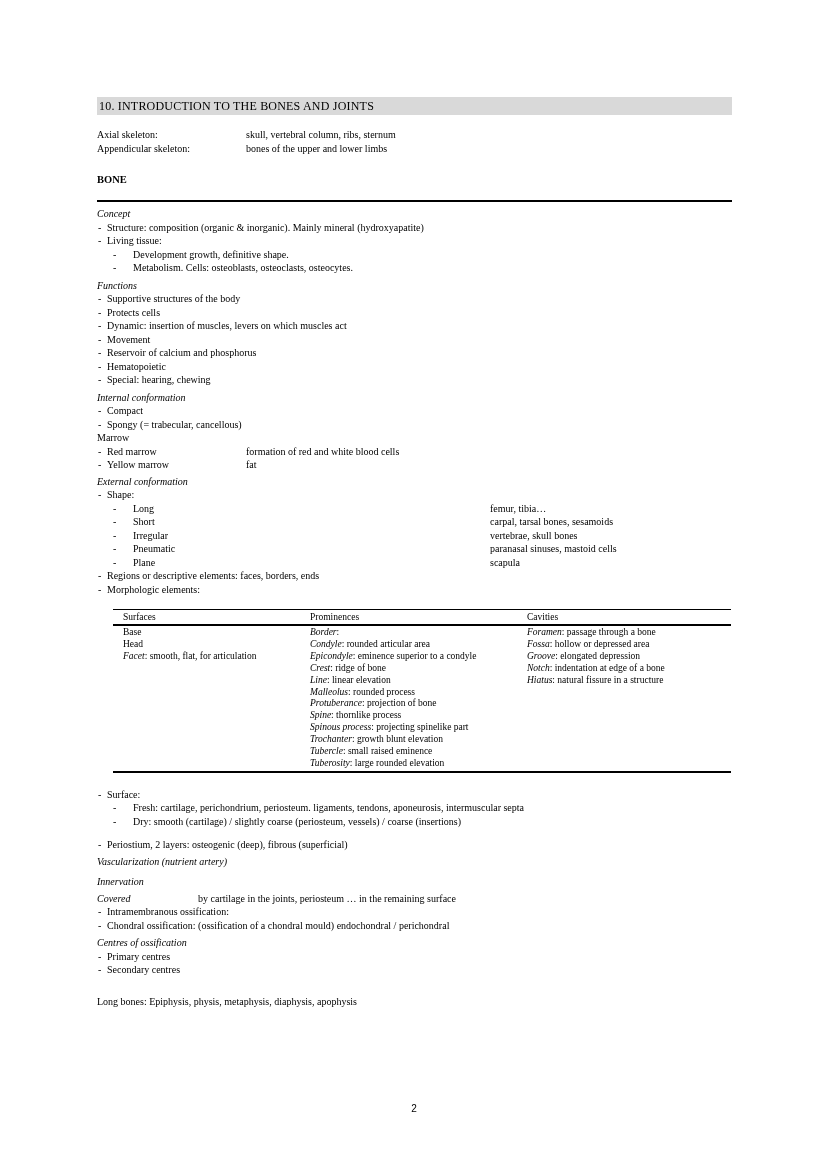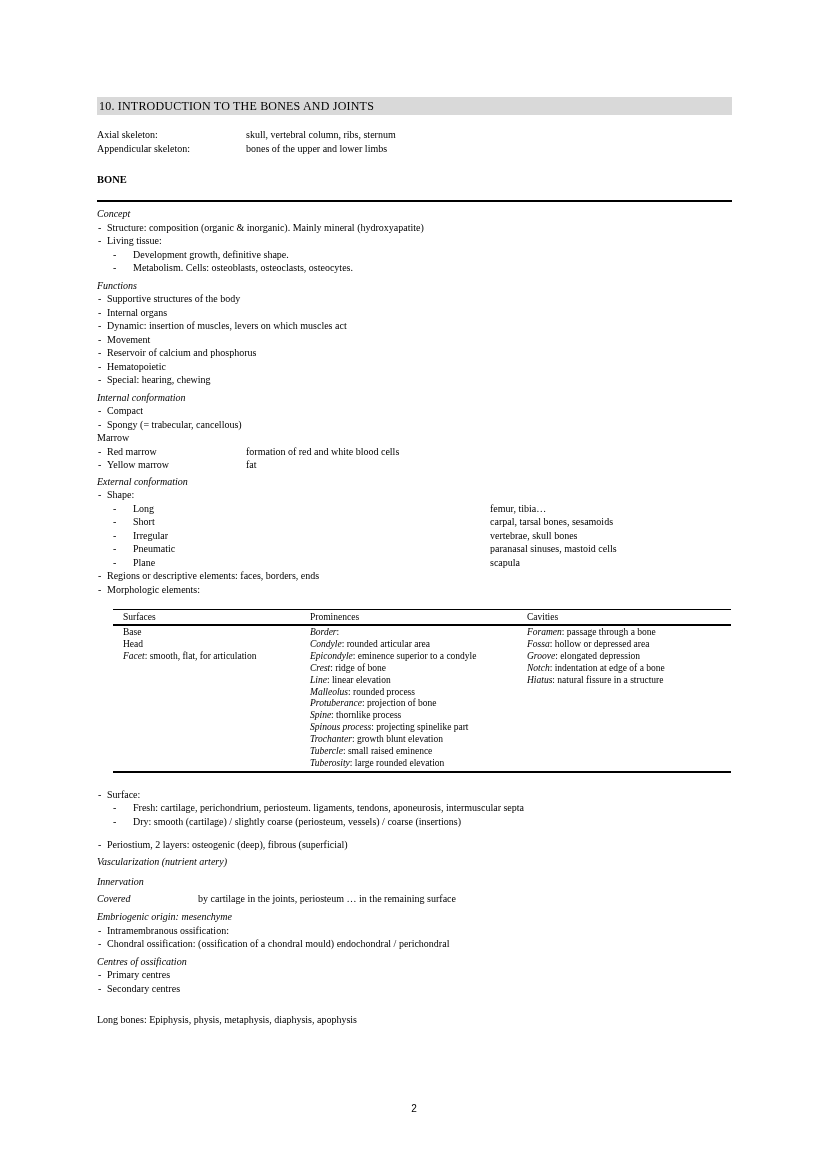--- a/index.html
+++ b/index.html
@@ -96,21 +96,21 @@
       <span>Metabolism. Cells: osteoblasts, osteoclasts, osteocytes.</span>
     </div>
 
     <div class="ih mt4">Functions</div>
     <div class="li1">
         <span class="b1">-</span>
         <span>Supportive structures of the body</span>
       </div>
     <div class="li1">
         <span class="b1">-</span>
-        <span>Internal organs</span>
+        <span>Protects cells</span>
       </div>
     <div class="li1">
         <span class="b1">-</span>
         <span>Dynamic: insertion of muscles, levers on which muscles act</span>
       </div>
     <div class="li1">
         <span class="b1">-</span>
         <span>Movement</span>
       </div>
     <div class="li1">
@@ -241,21 +241,20 @@
       </div>
 
     <div class="ih mt3">Vascularization (nutrient artery)</div>
     <div class="ih mt7">Innervation</div>
 
     <div class="row mt11">
       <span class="cl">Covered</span>
       <span>by cartilage in the joints, periosteum … in the remaining surface</span>
     </div>
 
-    <div class="ih mt5">Embriogenic origin: mesenchyme</div>
     <div class="li1">
         <span class="b1">-</span>
         <span>Intramembranous ossification:</span>
       </div>
     <div class="li1">
         <span class="b1">-</span>
         <span>Chondral ossification: (ossification of a chondral mould) endochondral / perichondral</span>
       </div>
 
     <div class="ih mt4">Centres of ossification</div>

